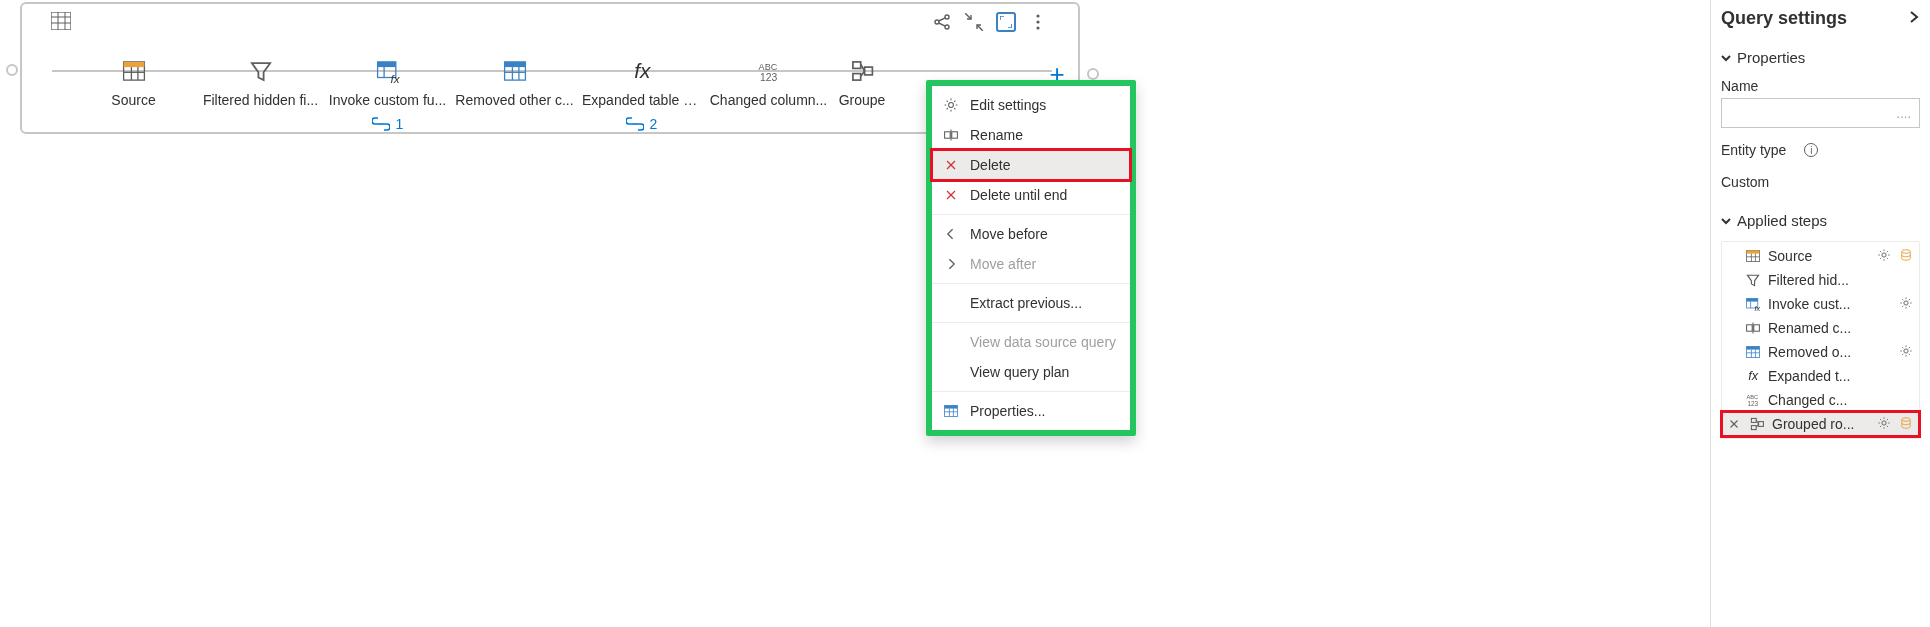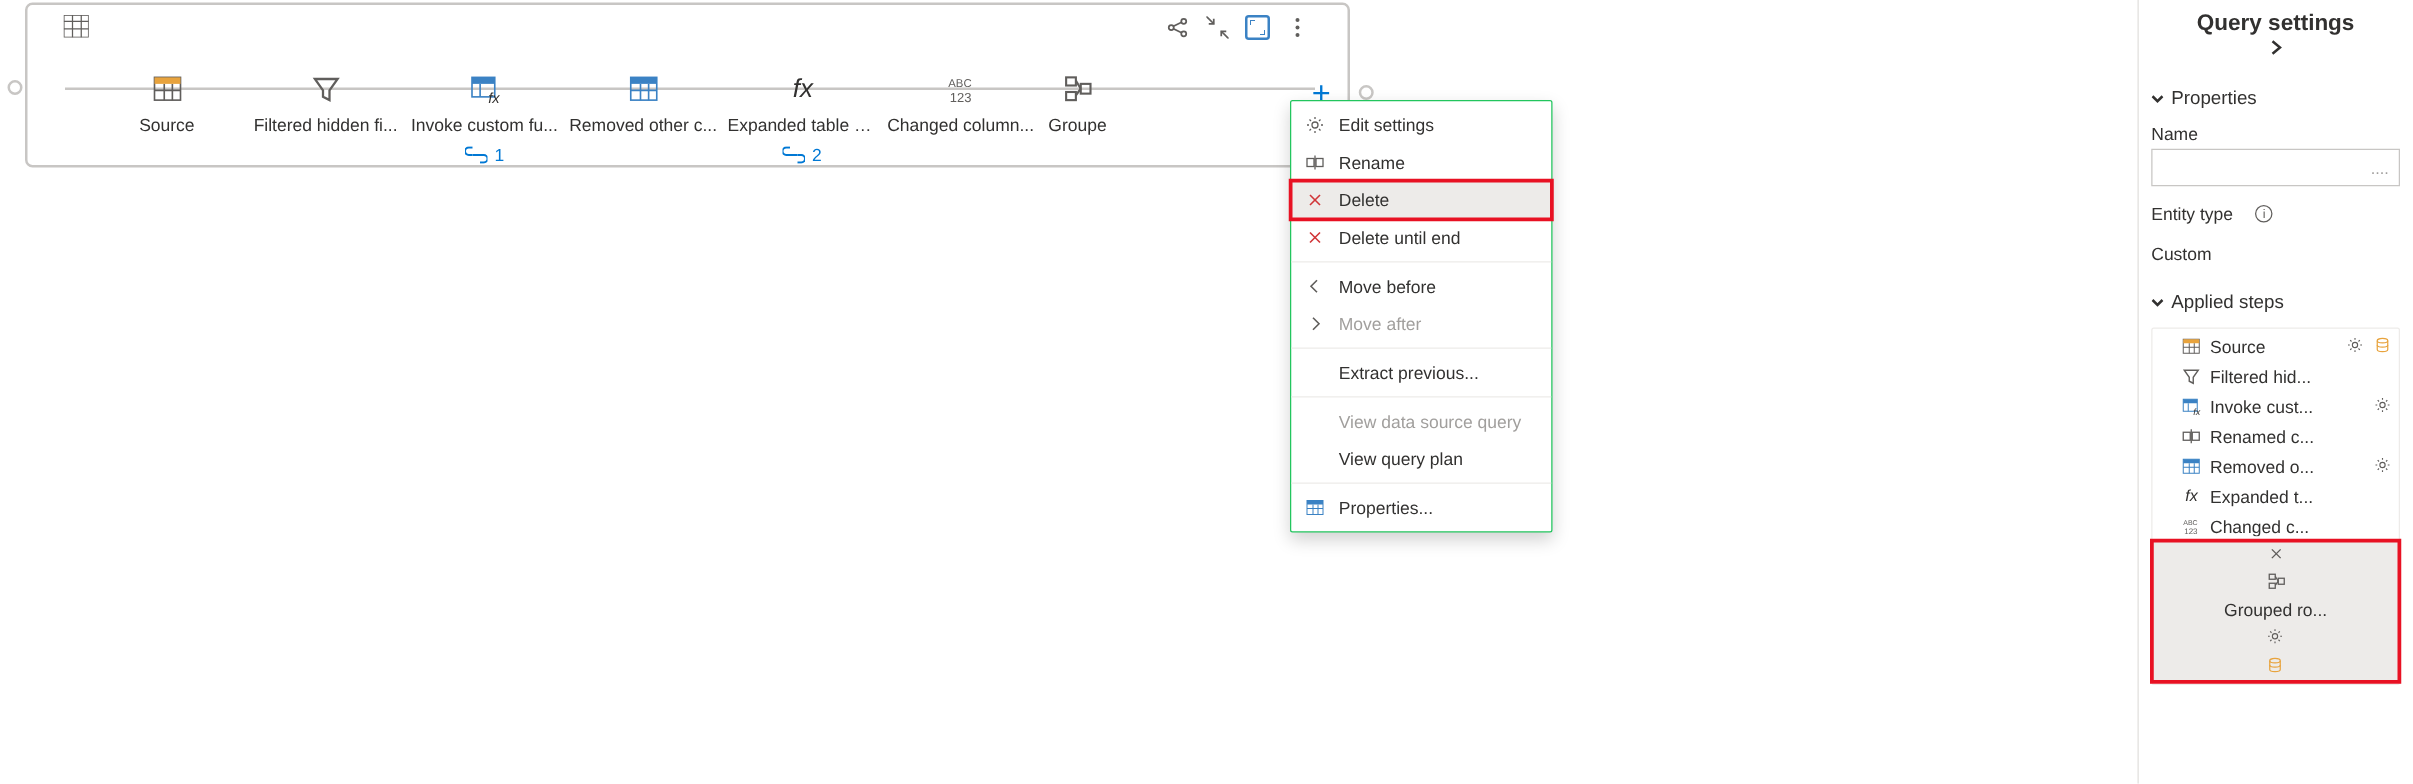--- a/index.html
+++ b/index.html
@@ -128,24 +128,24 @@
     left: 1065px; top: 64px;
     width: 12px; height: 12px;
     border: 2px solid var(--border-gray);
     border-radius: 50%;
     background:#fff;
   }
 
   
   .context-menu {
     position: absolute;
-    left: 1032px; top: 80px;
+    left: 926px; top: 80px;
     width: 210px;
     background: #fff;
-    border: 1px solid #22c55e;
+    border: 6px solid #22c55e;
     border-radius: 2px;
     box-shadow: 0 6px 14px rgba(0,0,0,.18);
     padding: 4px 0;
   }
   .menu-item {
     display: flex;
     align-items: center;
     gap: 10px;
     padding: 6px 12px 6px 10px;
     font-size: 14px;
@@ -174,21 +174,20 @@
     right: 0; top: 0;
     width: 220px; height: 627px;
     border-left: 1px solid #e1dfdd;
     padding: 8px 10px 0 10px;
     display:flex; flex-direction:column;
   }
   .pane-title-row {
     display:flex; align-items:center; justify-content:space-between;
     font-size: 18px; font-weight:600;
     margin-bottom: 12px;
-    flex-direction: column;
   }
   .pane-title-row .chev { cursor:pointer; }
   .section-head {
     font-size: 15px; font-weight:400;
     display:flex; align-items:center; gap:6px;
     margin: 8px 0 6px 0;
     cursor:pointer;
   }
   .label-sm { font-size:14px; margin-top:6px; }
   .name-input {
@@ -224,21 +223,20 @@
   }
   .step-row .sr-icon { width:18px; height:18px; display:flex; align-items:center; justify-content:center; flex-shrink:0; }
   .step-row .sr-label { flex:1; white-space:nowrap; overflow:hidden; text-overflow:ellipsis; }
   .step-row .sr-gear { width:16px; color: var(--gear-col); }
   .step-row .sr-db { width:16px; }
   .step-row.selected {
     outline:3px solid var(--red-highlight);
     outline-offset:-1px;
     background: var(--hover-bg);
     padding-left: 4px;
-    flex-direction: column;
   }
   .step-row.selected .pre-x {
     width:16px; color:#605e5c; display:flex; align-items:center; justify-content:center;
   }
   .db-orange { color:#e8a33d; }
 
   
   .steps-list::before {
     content:''; position:absolute;
   }

